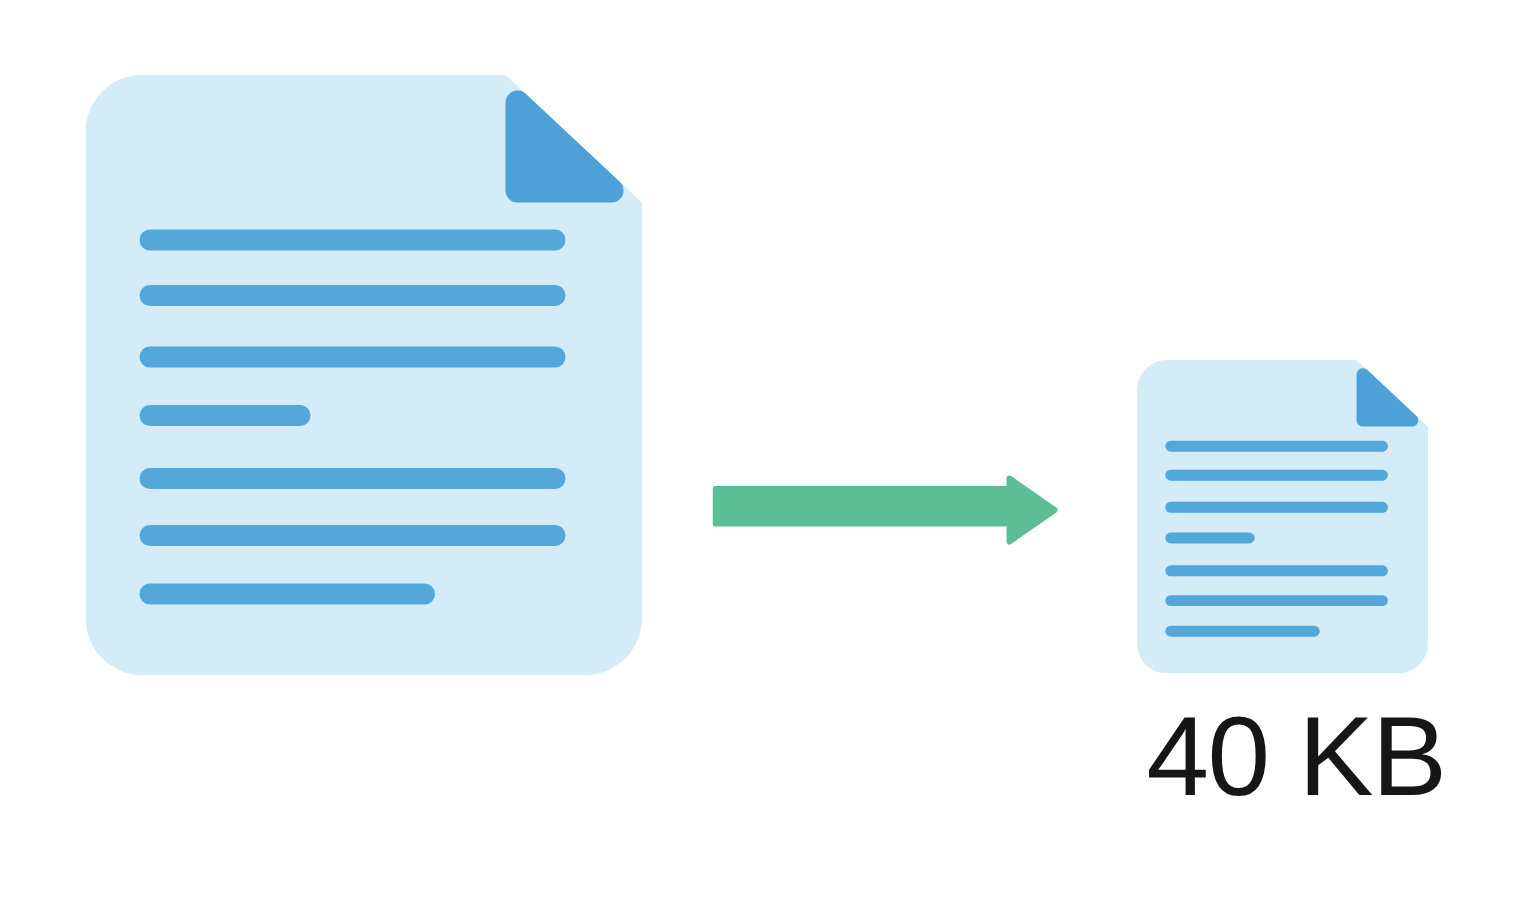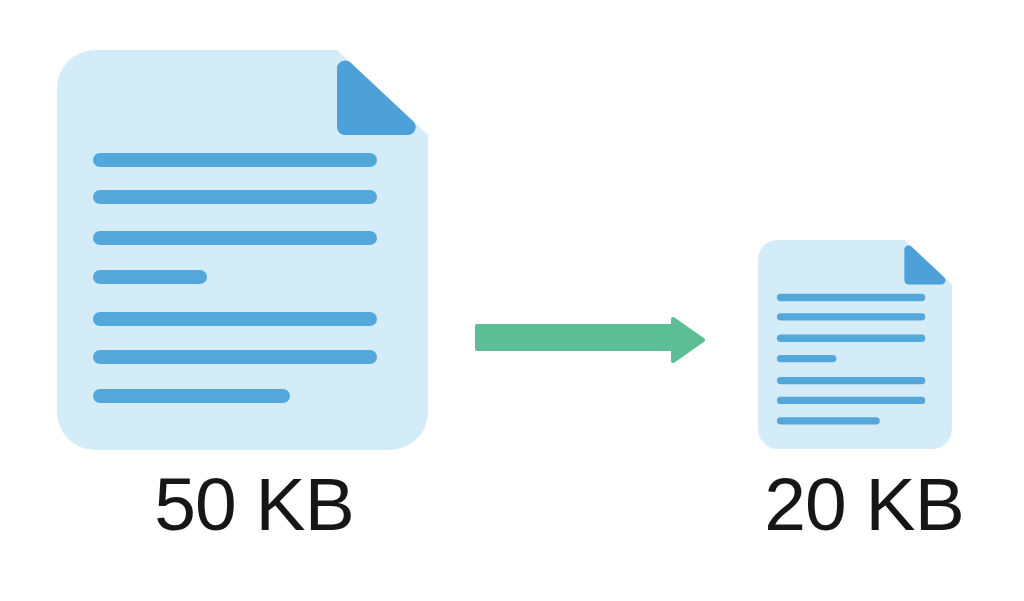--- a/index.html
+++ b/index.html
@@ -78,17 +78,16 @@
       <path d="M288 18.4 L288 77 L350.7 77 Z" fill="#4da0d8" stroke="#4da0d8" stroke-width="16" stroke-linejoin="round"></path>
       <rect x="36" y="103" width="284" height="14" rx="7" fill="#54a7db"></rect>
       <rect x="36" y="140" width="284" height="14" rx="7" fill="#54a7db"></rect>
       <rect x="36" y="181" width="284" height="14" rx="7" fill="#54a7db"></rect>
       <rect x="36" y="220" width="114" height="14" rx="7" fill="#54a7db"></rect>
       <rect x="36" y="262" width="284" height="14" rx="7" fill="#54a7db"></rect>
       <rect x="36" y="300" width="284" height="14" rx="7" fill="#54a7db"></rect>
       <rect x="36" y="339" width="197" height="14" rx="7" fill="#54a7db"></rect>
     </svg>
 
-  <div class="size-label label-large" style="color: rgb(22, 22, 22);">50 KB</div>
 
-  <div class="size-label label-small" style="color: rgb(22, 22, 22);">20 KB</div>
+  <div class="size-label label-small" style="color: rgb(22, 22, 22);">40 KB</div>
 
 </div>
 
 </body></html>

